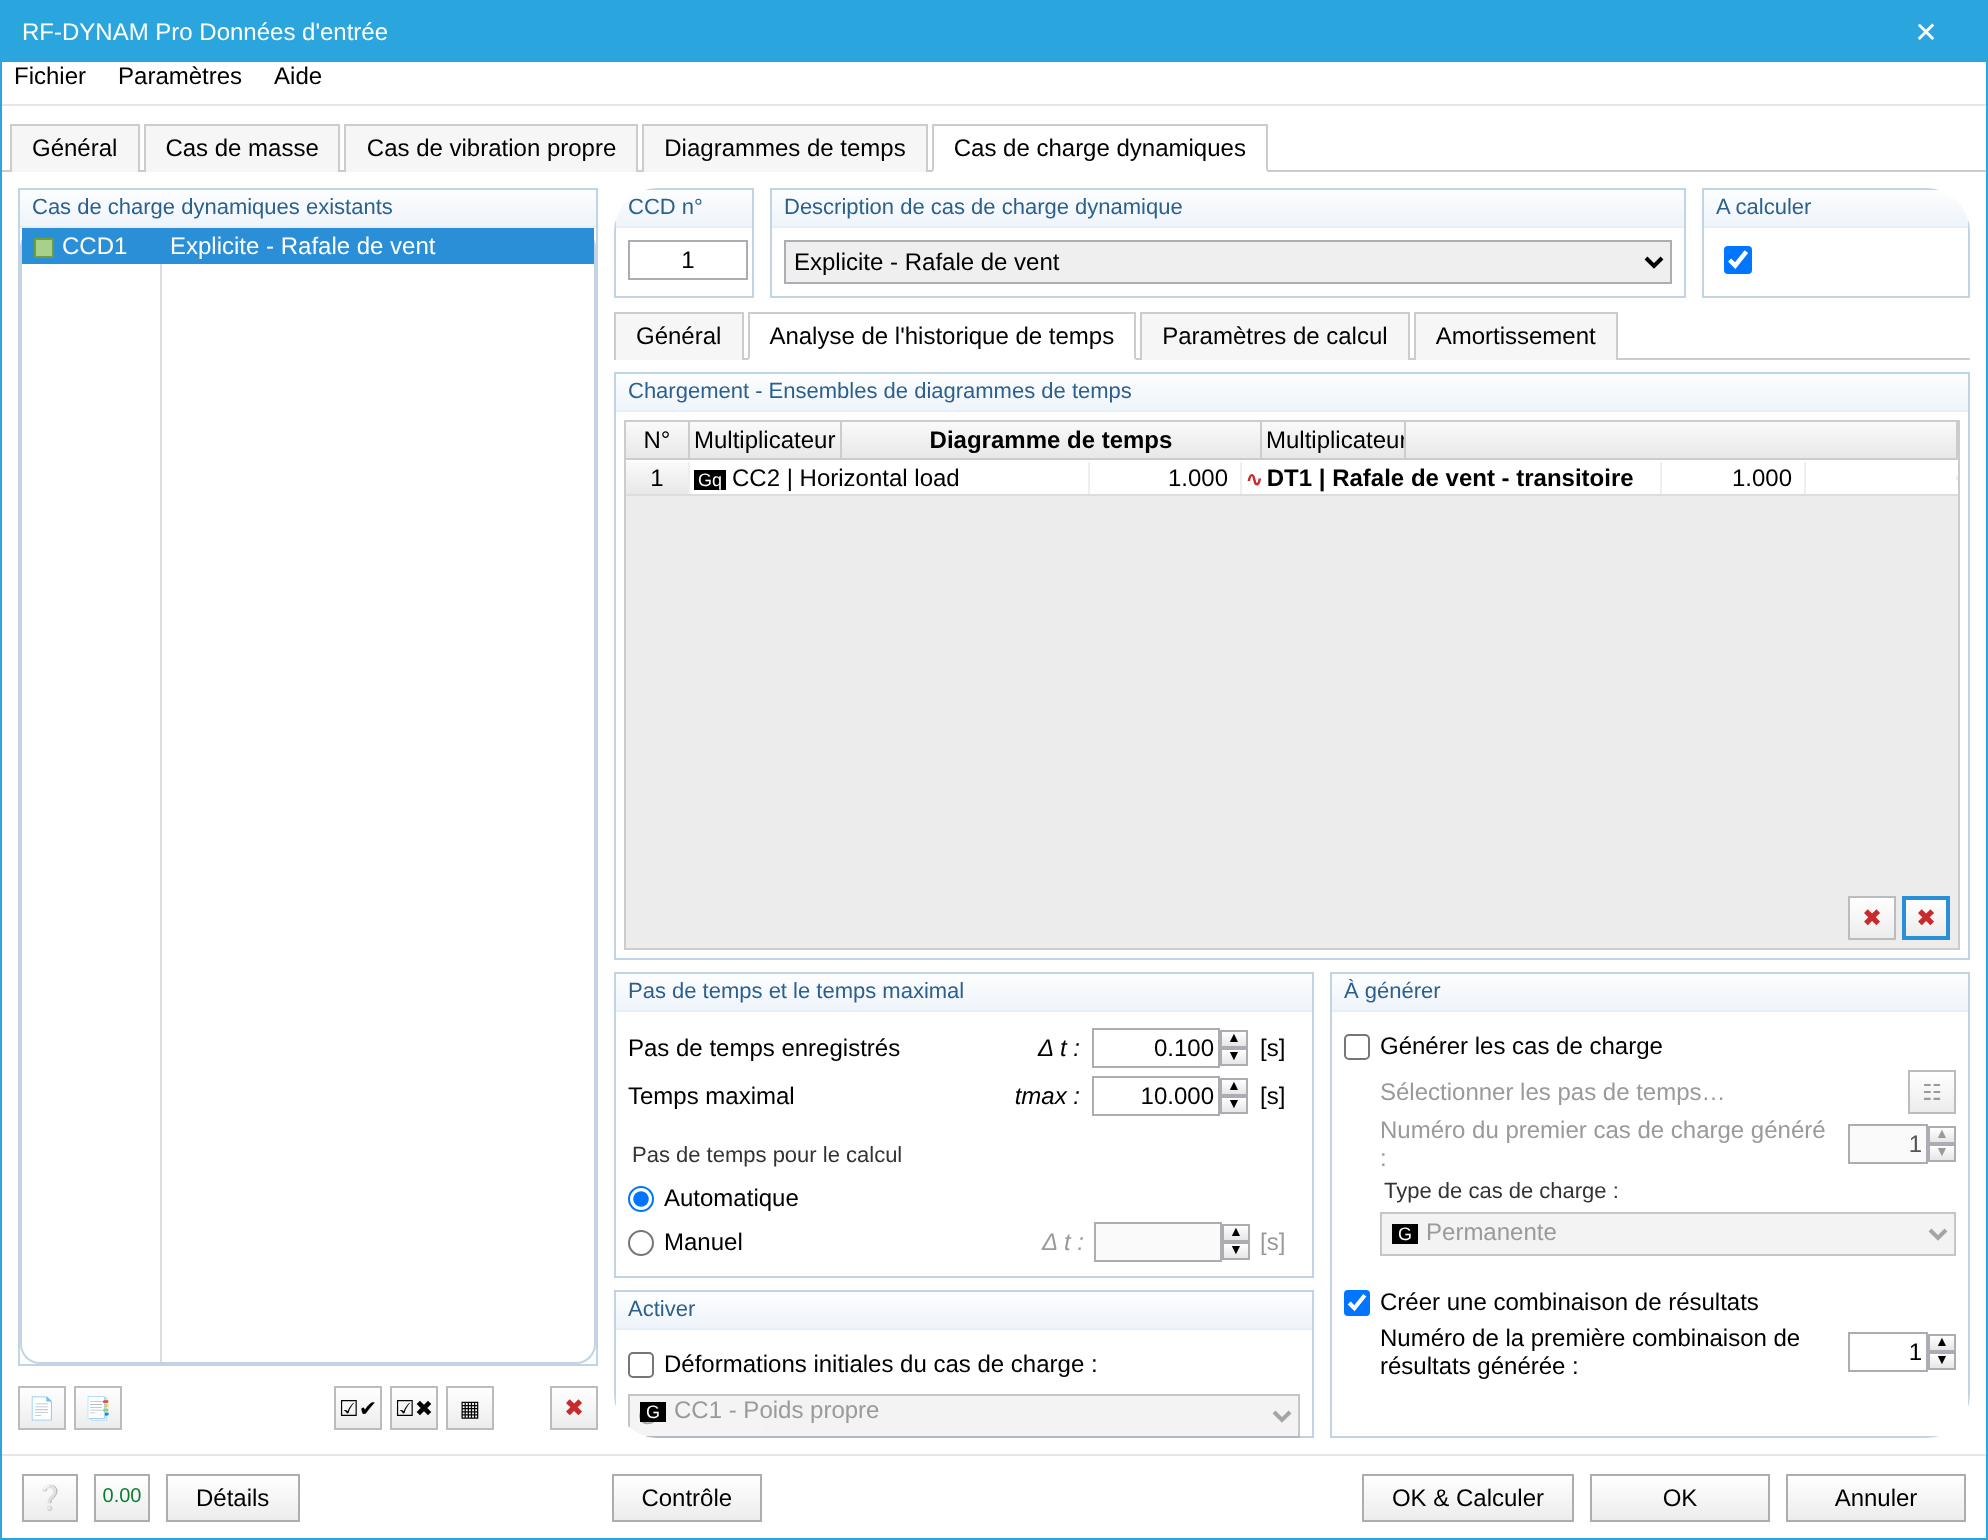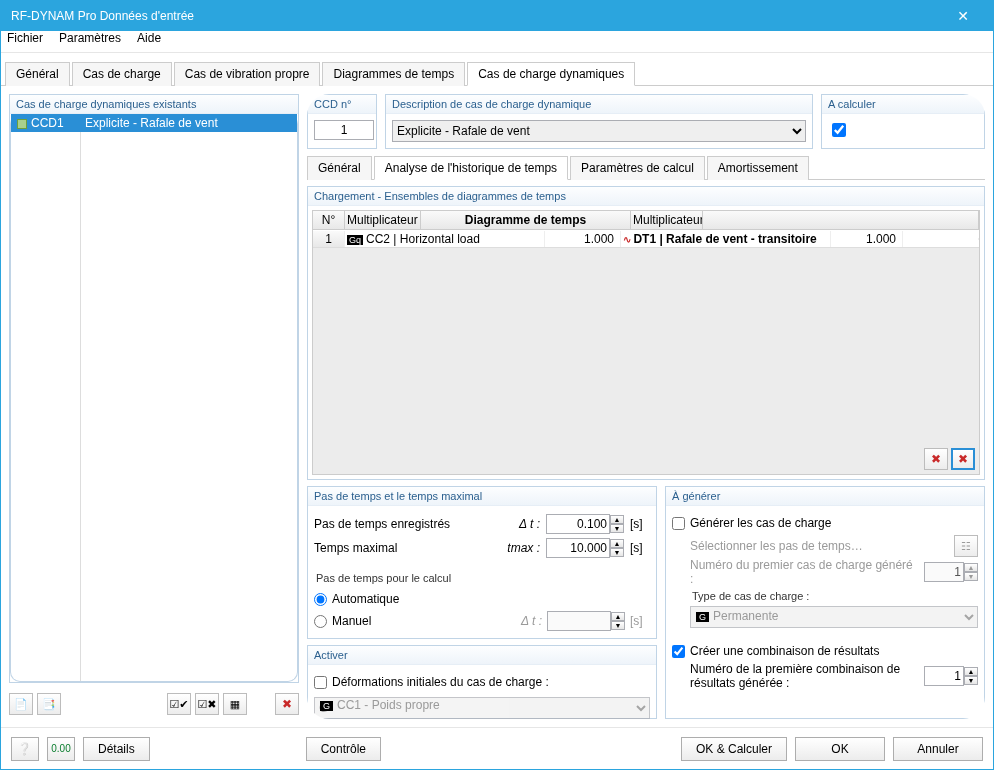--- a/index.html
+++ b/index.html
@@ -29,21 +29,21 @@
 .tbtn { width:24px; height:22px; border:1px solid #bcbcbc; background:linear-gradient(#fff,#ececec); display:flex; align-items:center; justify-content:center; cursor:pointer; font-size:11px;}
 .right-pane { flex: 1; display: flex; flex-direction: column; gap: 6px; overflow:auto;border-radius:22px;}
 .top-row { display: flex; gap: 8px; }
 .panel { border: 1px solid #c0d4e6; }
 .panel .group-title { }
 .panel-body { padding: 6px; }
 .ccdno { width: 70px; }
 .desc-panel { flex: 1; }
 select { width: 100%; height: 22px; border:1px solid #abadb3;}
 input[type=text].num { width: 60px; text-align: center; height:20px; border:1px solid #abadb3;}
-.acalc { width: 164px; }
+.acalc { width: 134px; }
 .chk { width:14px; height:14px; }
 .sub-tabs { display: flex; border-bottom: 1px solid #ccc; }
 .table-group { flex:1; display:flex; flex-direction:column; border:1px solid #c0d4e6; min-height:230px;}
 .grid { border:1px solid #ccc; margin:4px; background:#ececec; flex:1; position:relative;}
 .grid-head { display:flex; background:linear-gradient(#fafafa,#e8e8e8); border-bottom:1px solid #ccc; font-size:11px;}
 .gh { border-right:1px solid #ccc; padding:2px 2px; text-align:center; overflow:hidden;}
 .grid-row { display:flex; background:#fff; border-bottom:1px solid #ddd; font-size:11px; height:18px; align-items:center;}
 .gc { border-right:1px solid #eee; padding:1px 2px; overflow:hidden; white-space:nowrap;}
 .w-n{width:32px;text-align:center;background:linear-gradient(#fafafa,#e8e8e8);} .w-cc{width:200px;} .w-m1{width:76px;text-align:right;padding-right:6px;} .w-dt{width:210px;font-weight:bold;} .w-m2{width:72px;text-align:right;padding-right:6px;} .w-x{flex:1;}
 .badge{display:inline-block;background:#000;color:#fff;font-size:9px;padding:0 2px;margin-right:3px;}
@@ -82,21 +82,21 @@
   </div>
 
   <div class="menubar">
     <span>Fichier</span>
     <span>Paramètres</span>
     <span>Aide</span>
   </div>
 
   <div class="main-tabs">
     <div class="tab">Général</div>
-    <div class="tab">Cas de charge</div>
+    <div class="tab">Cas de masse</div>
     <div class="tab">Cas de vibration propre</div>
     <div class="tab">Diagrammes de temps</div>
     <div class="tab active">Cas de charge dynamiques</div>
   </div>
 
   <div class="content">
 
     <div class="left-pane">
       <div class="group" style="flex:1;display:flex;flex-direction:column;">
         <div class="group-title">Cas de charge dynamiques existants</div>

